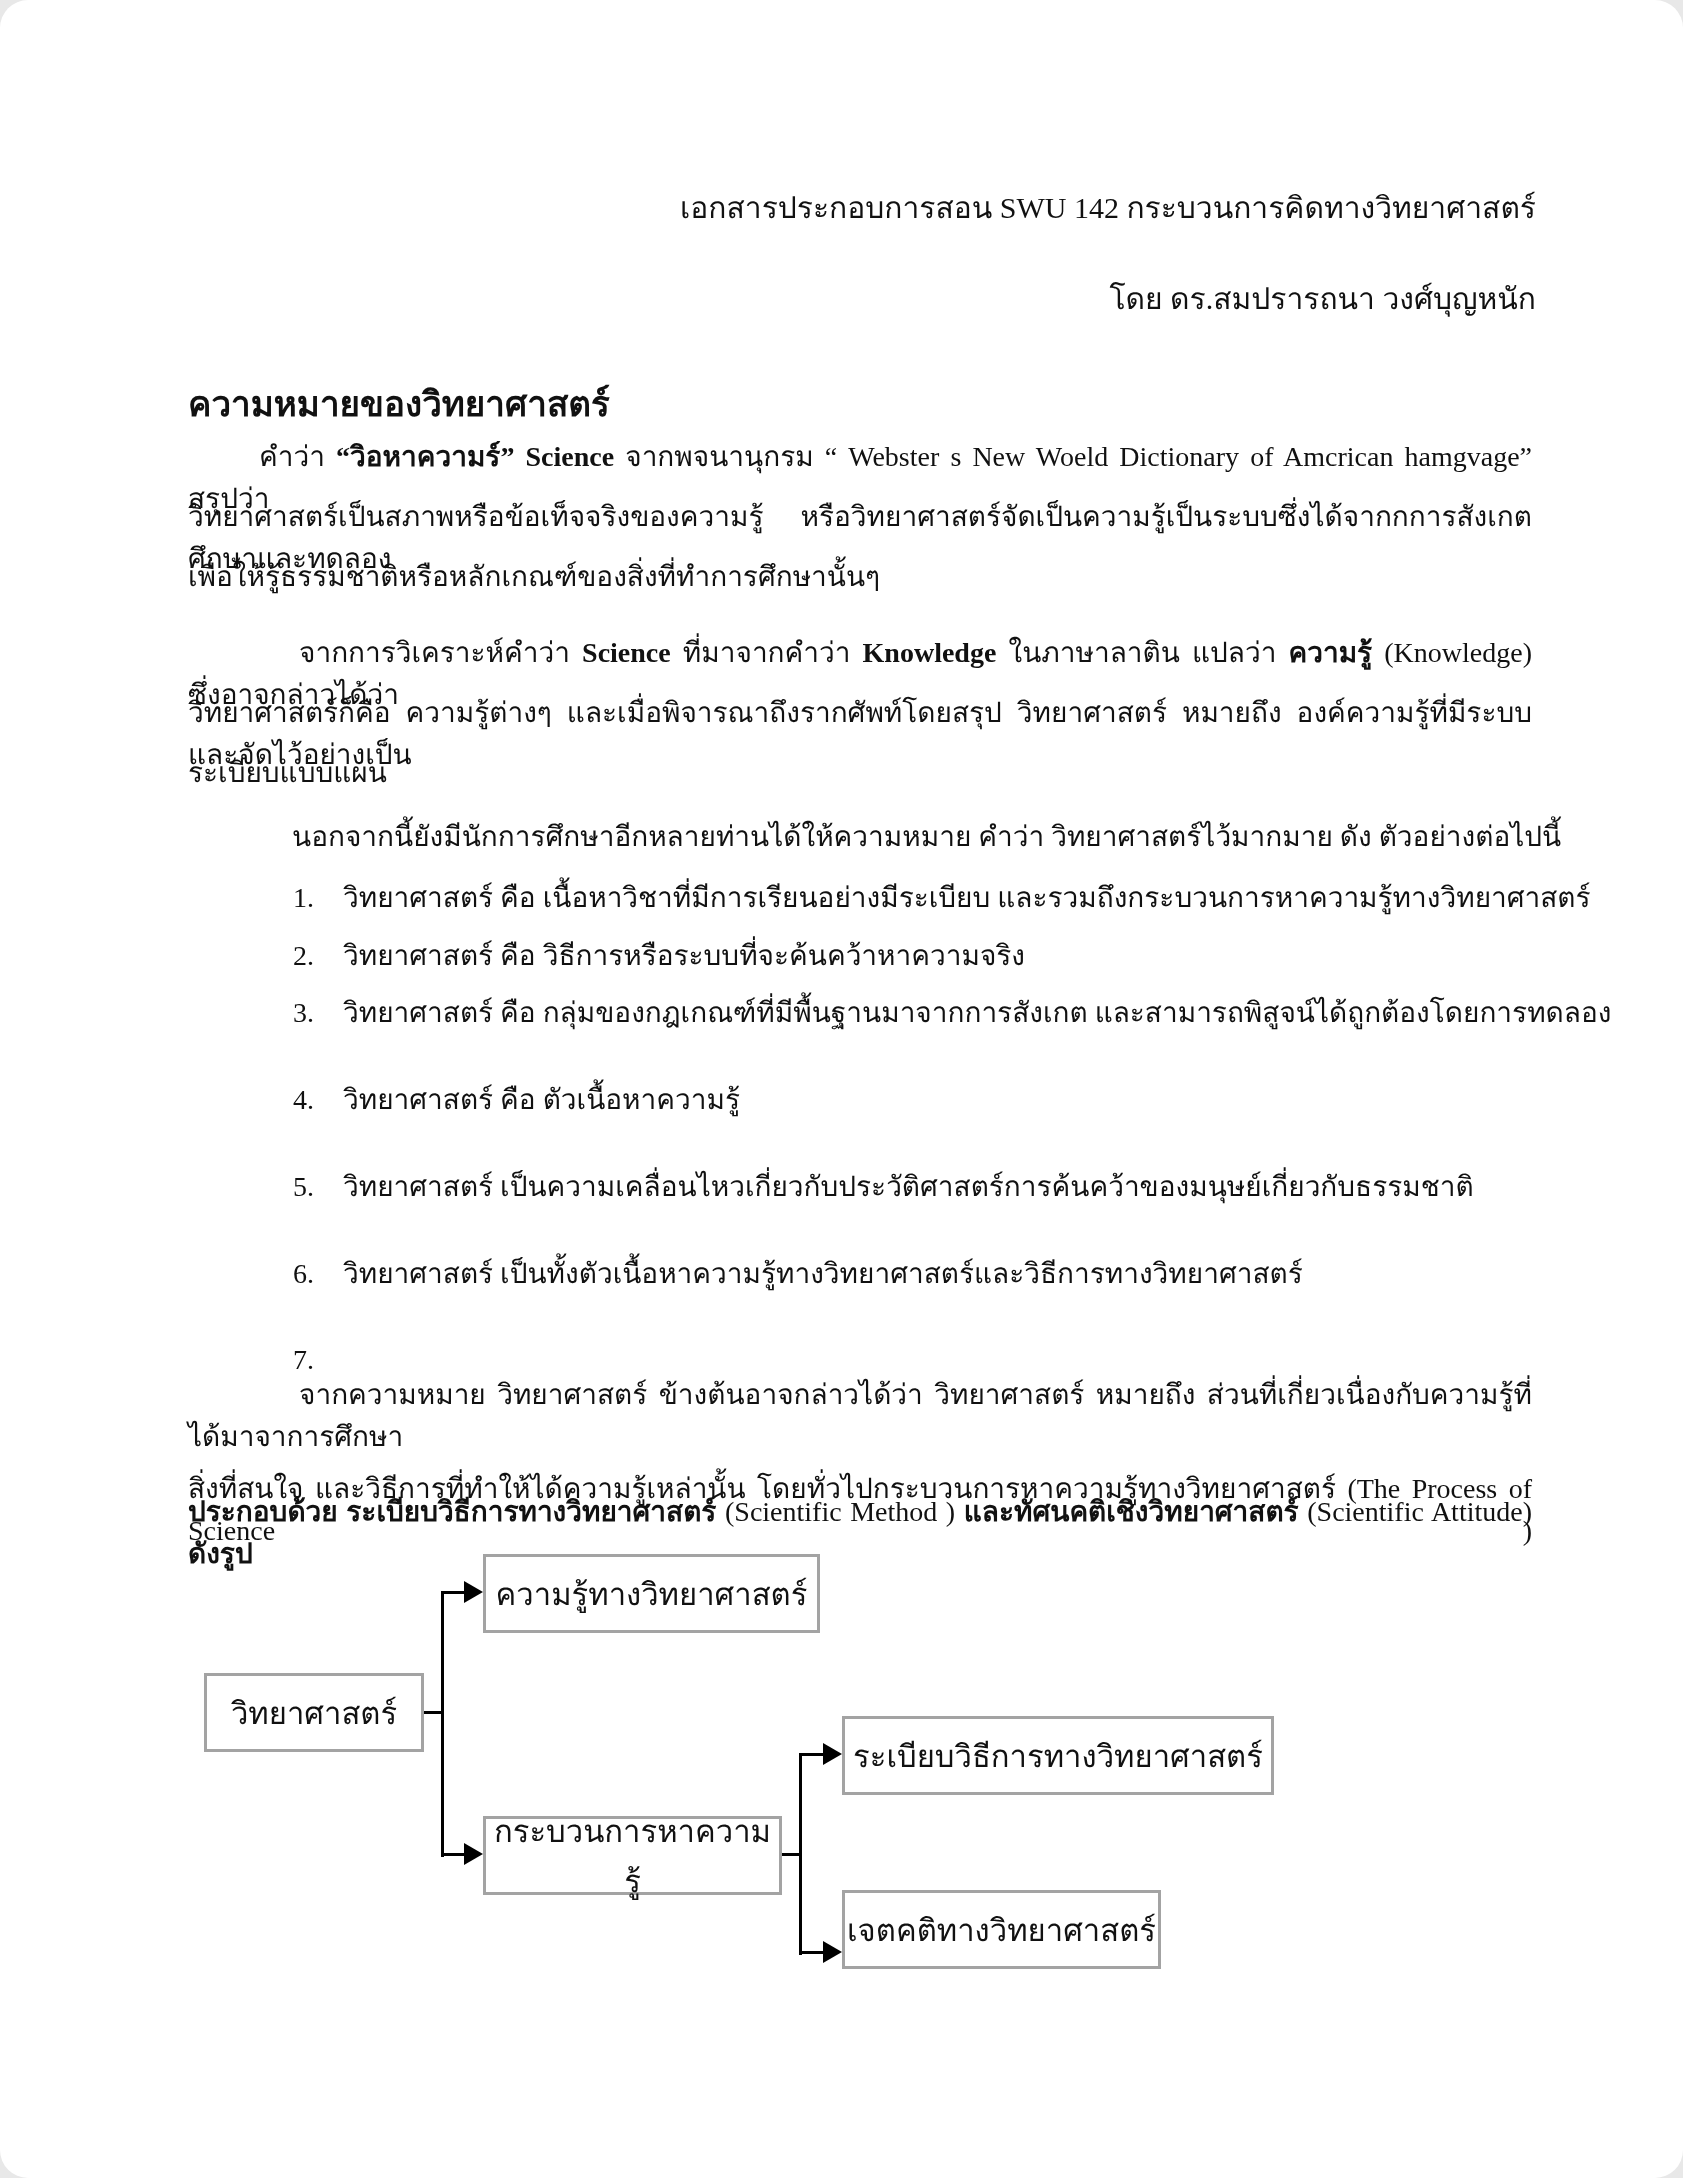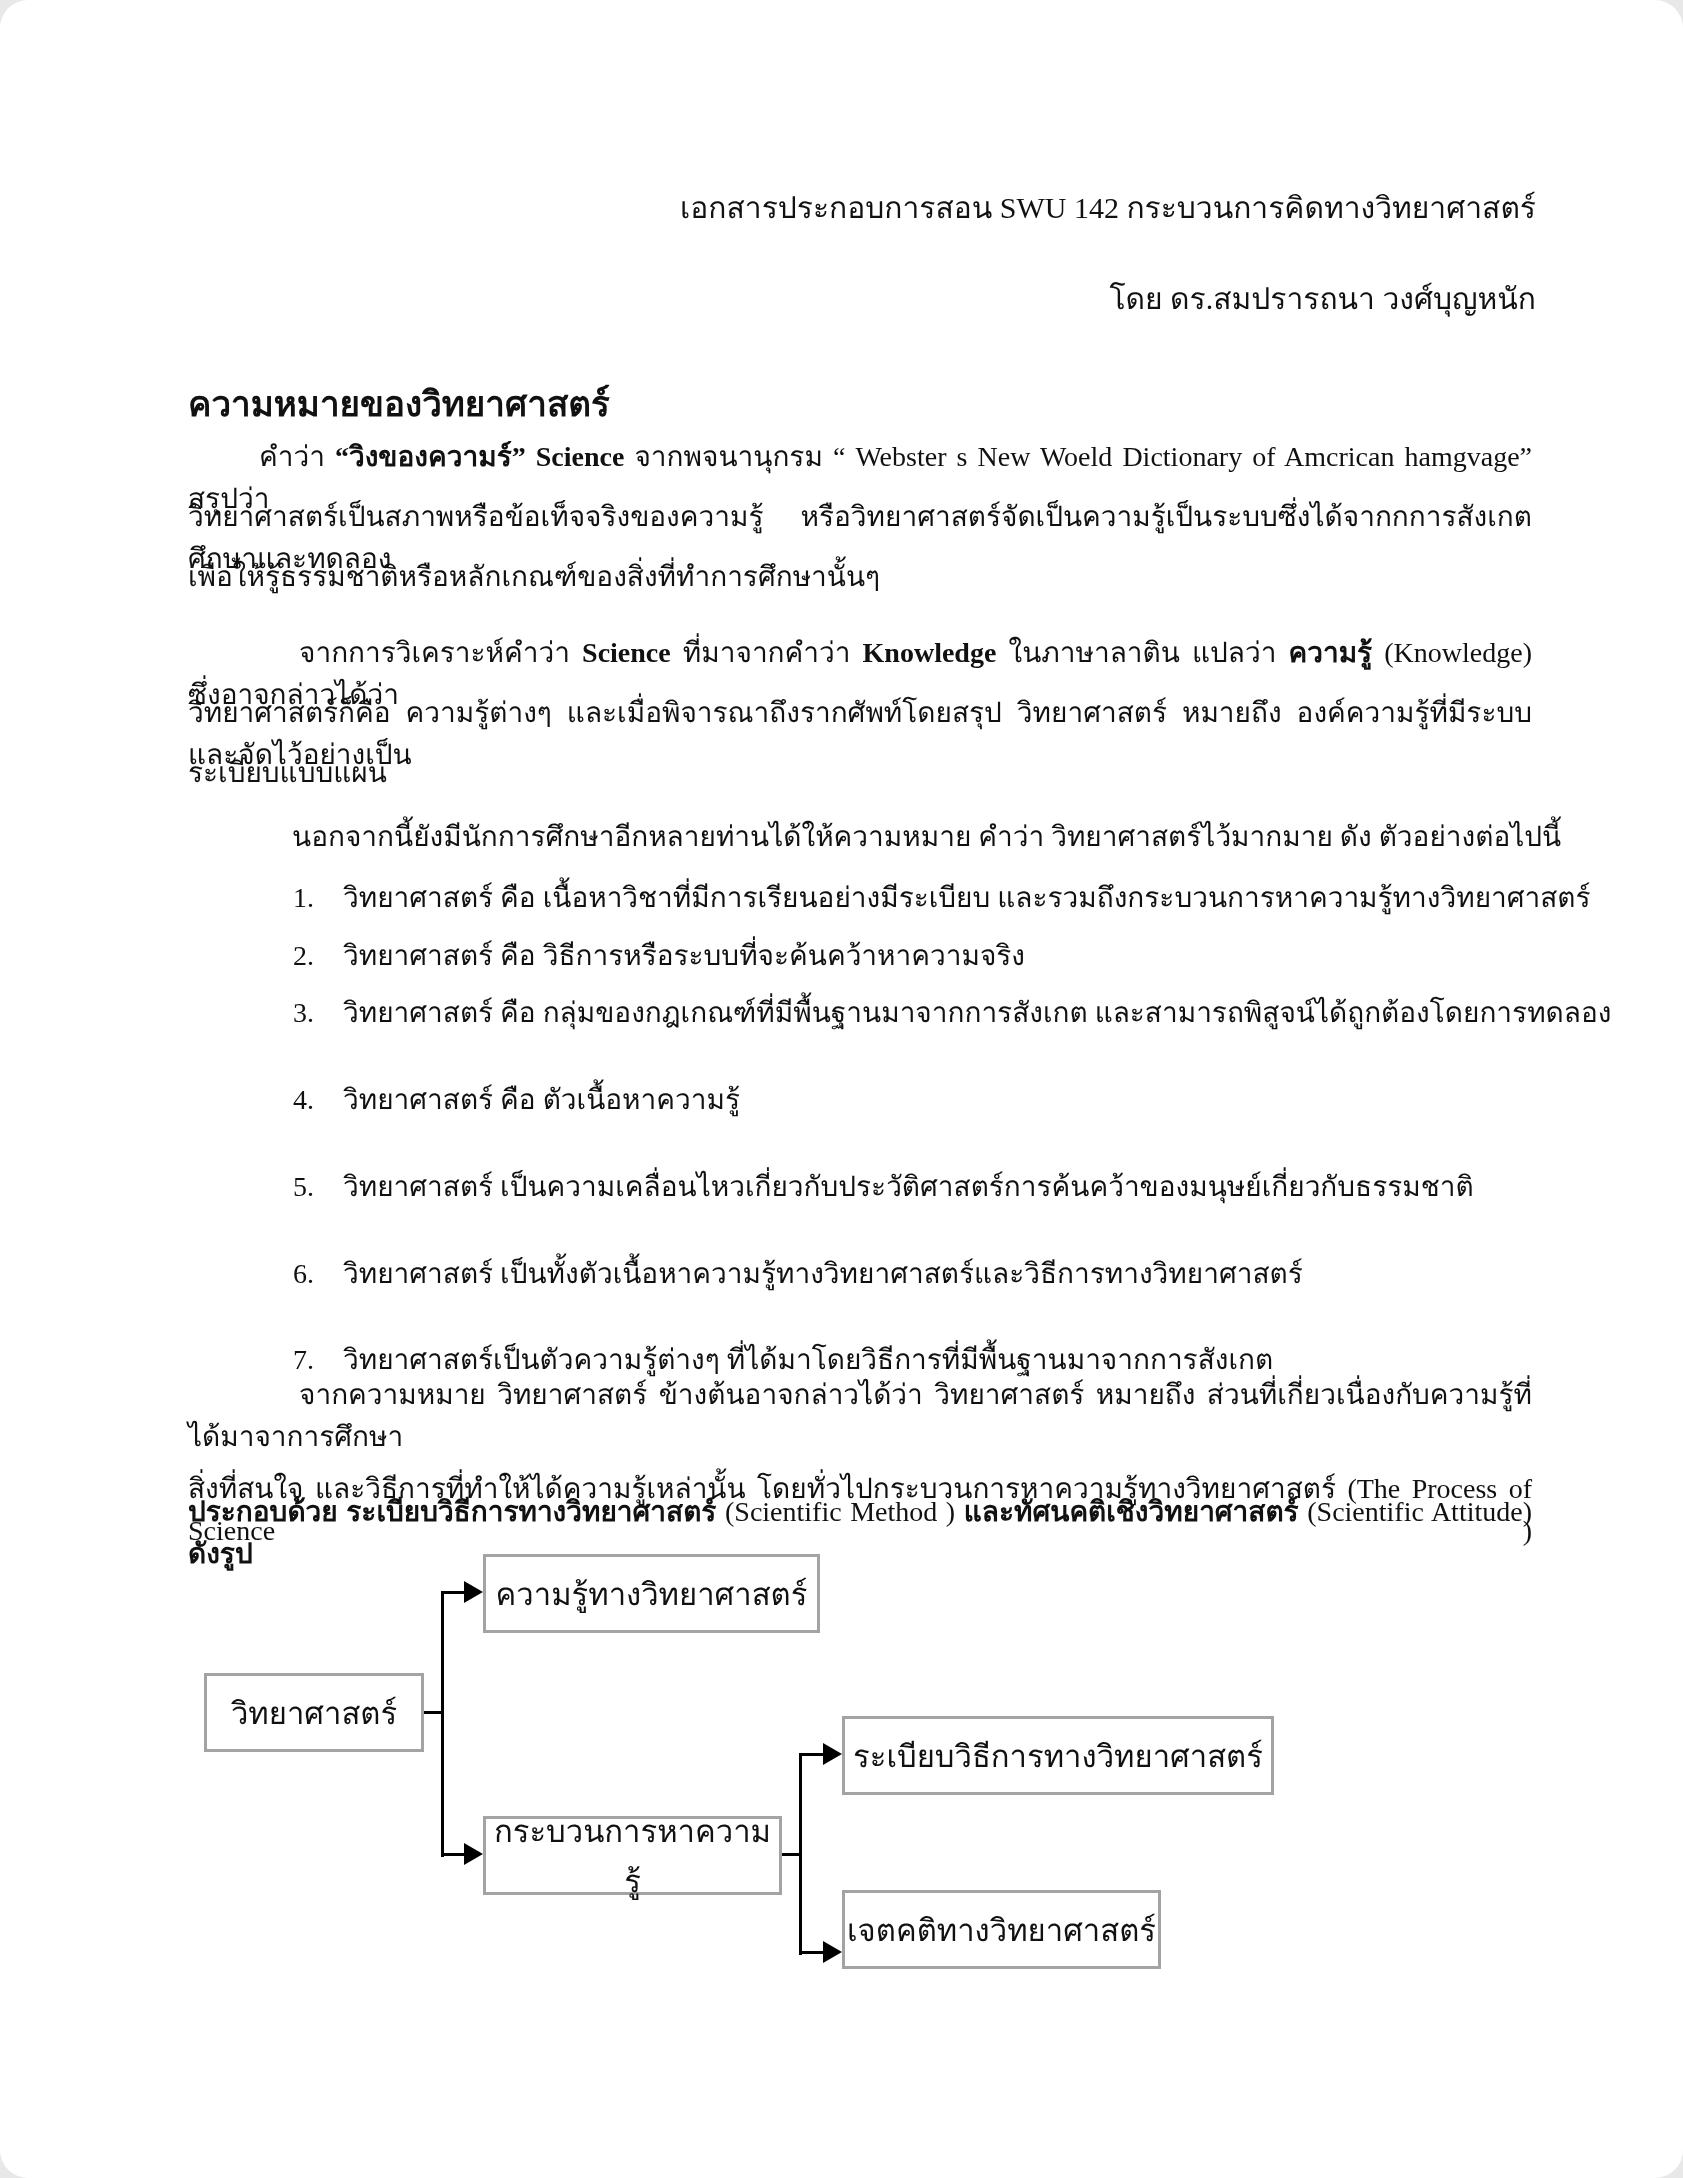--- a/index.html
+++ b/index.html
@@ -61,21 +61,21 @@
 <body>
 
 <div class="page">
 
   <div class="abs hdr" style="top:190px;">เอกสารประกอบการสอน SWU 142 กระบวนการคิดทางวิทยาศาสตร์</div>
   <div class="abs hdr" style="top:281px;">โดย ดร.สมปรารถนา วงศ์บุญหนัก</div>
 
   <div class="abs doc-heading">ความหมายของวิทยาศาสตร์</div>
 
   <div id="text-layer">
-      <div class="abs line just" style="top: 436px; text-indent: 71px;"><span class="">คำว่า </span><span class="b">“วิงของความร์”</span><span class="">  </span><span class="b">Science</span><span class="">  จากพจนานุกรม “ Webster  s   New Woeld Dictionary of Amcrican hamgvage”   สรุปว่า</span></div>
+      <div class="abs line just" style="top: 436px; text-indent: 71px;"><span class="">คำว่า </span><span class="b">“วิอหาความร์”</span><span class="">  </span><span class="b">Science</span><span class="">  จากพจนานุกรม “ Webster  s   New Woeld Dictionary of Amcrican hamgvage”   สรุปว่า</span></div>
       <div class="abs line just" style="top: 496px;"><span class="">วิทยาศาสตร์เป็นสภาพหรือข้อเท็จจริงของความรู้  หรือวิทยาศาสตร์จัดเป็นความรู้เป็นระบบซึ่งได้จากกการสังเกต ศึกษาและทดลอง</span></div>
       <div class="abs line nowrap" style="top: 556px;"><span class="">เพื่อให้รู้ธรรมชาติหรือหลักเกณฑ์ของสิ่งที่ทำการศึกษานั้นๆ</span></div>
       <div class="abs line just" style="top: 632px; text-indent: 111px;"><span class="">จากการวิเคราะห์คำว่า </span><span class="b">Science</span><span class=""> ที่มาจากคำว่า </span><span class="b">Knowledge</span><span class="">  ในภาษาลาติน แปลว่า </span><span class="b">ความรู้</span><span class=""> (Knowledge) ซึ่งอาจกล่าวได้ว่า</span></div>
       <div class="abs line just" style="top: 692px;"><span class="">วิทยาศาสตร์ก็คือ ความรู้ต่างๆ และเมื่อพิจารณาถึงรากศัพท์โดยสรุป วิทยาศาสตร์ หมายถึง องค์ความรู้ที่มีระบบ และจัดไว้อย่างเป็น</span></div>
       <div class="abs line nowrap" style="top: 752px;"><span class="">ระเบียบแบบแผน</span></div>
       <div class="abs line nowrap" style="top: 816px; text-indent: 104px;"><span class="">นอกจากนี้ยังมีนักการศึกษาอีกหลายท่านได้ให้ความหมาย คำว่า วิทยาศาสตร์ไว้มากมาย ดัง   ตัวอย่างต่อไปนี้</span></div>
       <div class="abs line just" style="top: 1374px; text-indent: 111px;"><span class="">จากความหมาย  วิทยาศาสตร์ ข้างต้นอาจกล่าวได้ว่า วิทยาศาสตร์ หมายถึง ส่วนที่เกี่ยวเนื่องกับความรู้ที่ได้มาจาการศึกษา</span></div>
       <div class="abs line just" style="top: 1433px; margin-top: 35px;"><span class="">สิ่งที่สนใจ และวิธีการที่ทำให้ได้ความรู้เหล่านั้น   โดยทั่วไปกระบวนการหาความรู้ทางวิทยาศาสตร์ (The Process of Science )</span></div>
       <div class="abs line just" style="top: 1491px;"><span class="b">ประกอบด้วย </span><span class="b">ระเบียบวิธีการทางวิทยาศาสตร์</span><span class=""> (Scientific  Method )  </span><span class="b">และทัศนคติเชิงวิทยาศาสตร์</span><span class=""> (Scientific Attitude)  </span><span class="b">ดังรูป</span></div>
       <div class="abs list-line" style="top: 877px;">
@@ -97,21 +97,20 @@
       <div class="abs list-line" style="top: 1166px;">
         <span class="list-num">5.</span>
         <span>วิทยาศาสตร์ เป็นความเคลื่อนไหวเกี่ยวกับประวัติศาสตร์การค้นคว้าของมนุษย์เกี่ยวกับธรรมชาติ</span>
       </div>
       <div class="abs list-line" style="top: 1253px;">
         <span class="list-num">6.</span>
         <span>วิทยาศาสตร์ เป็นทั้งตัวเนื้อหาความรู้ทางวิทยาศาสตร์และวิธีการทางวิทยาศาสตร์</span>
       </div>
       <div class="abs list-line" style="top: 1339px;">
         <span class="list-num">7.</span>
-        <span>วิทยาศาสตร์เป็นตัวความรู้ต่างๆ ที่ได้มาโดยวิธีการที่มีพื้นฐานมาจากการสังเกต</span>
       </div>
     </div>
 
   <div>
     <div class="dbox" style="left:204px;top:1673px;width:220px;height:79px;">วิทยาศาสตร์</div>
     <div class="dbox" style="left:483px;top:1554px;width:337px;height:79px;">ความรู้ทางวิทยาศาสตร์</div>
     <div class="dbox" style="left:483px;top:1816px;width:299px;height:79px;">กระบวนการหาความรู้</div>
     <div class="dbox" style="left:842px;top:1716px;width:432px;height:79px;">ระเบียบวิธีการทางวิทยาศาสตร์</div>
     <div class="dbox" style="left:842px;top:1890px;width:319px;height:79px;">เจตคติทางวิทยาศาสตร์</div>
 

